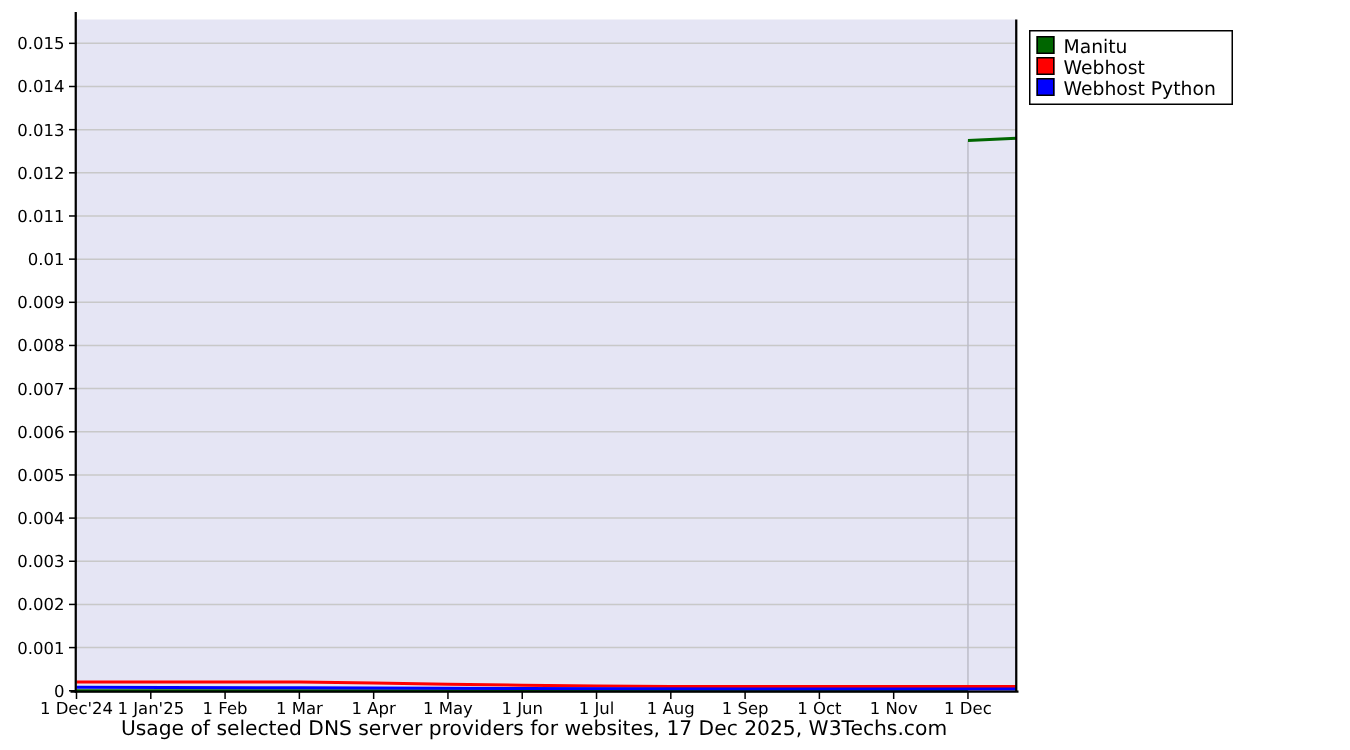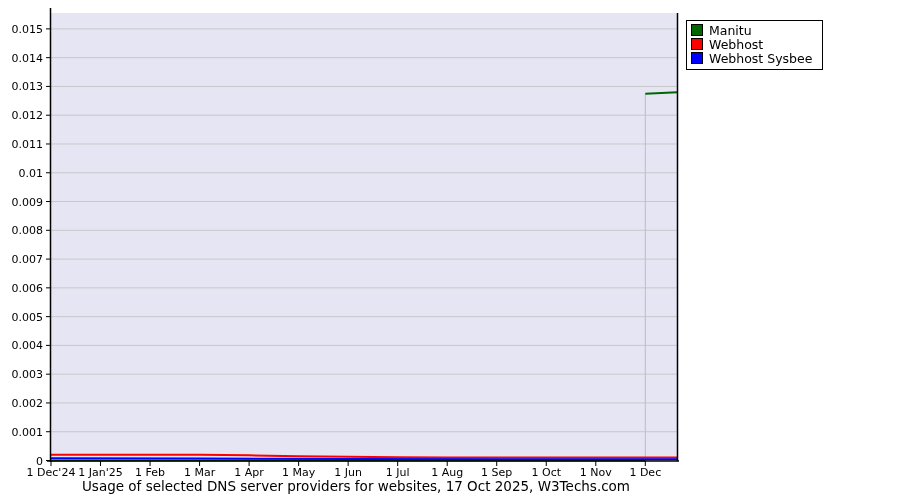--- a/index.html
+++ b/index.html
@@ -109,18 +109,18 @@
     <div class="legend-item">
       <span class="swatch" style="background: rgb(0, 102, 0);"></span>
       <span class="legend-label">Manitu</span>
     </div>
     <div class="legend-item">
       <span class="swatch" style="background: rgb(255, 0, 0);"></span>
       <span class="legend-label">Webhost</span>
     </div>
     <div class="legend-item">
       <span class="swatch" style="background: rgb(0, 0, 255);"></span>
-      <span class="legend-label">Webhost Sysbee</span>
+      <span class="legend-label">Webhost Python</span>
     </div>
   </div>
 
-  <div class="caption">Usage of selected DNS server providers for websites, 17 Oct 2025, W3Techs.com</div>
+  <div class="caption">Usage of selected DNS server providers for websites, 17 Dec 2025, W3Techs.com</div>
 </div>
 
 </body></html>

